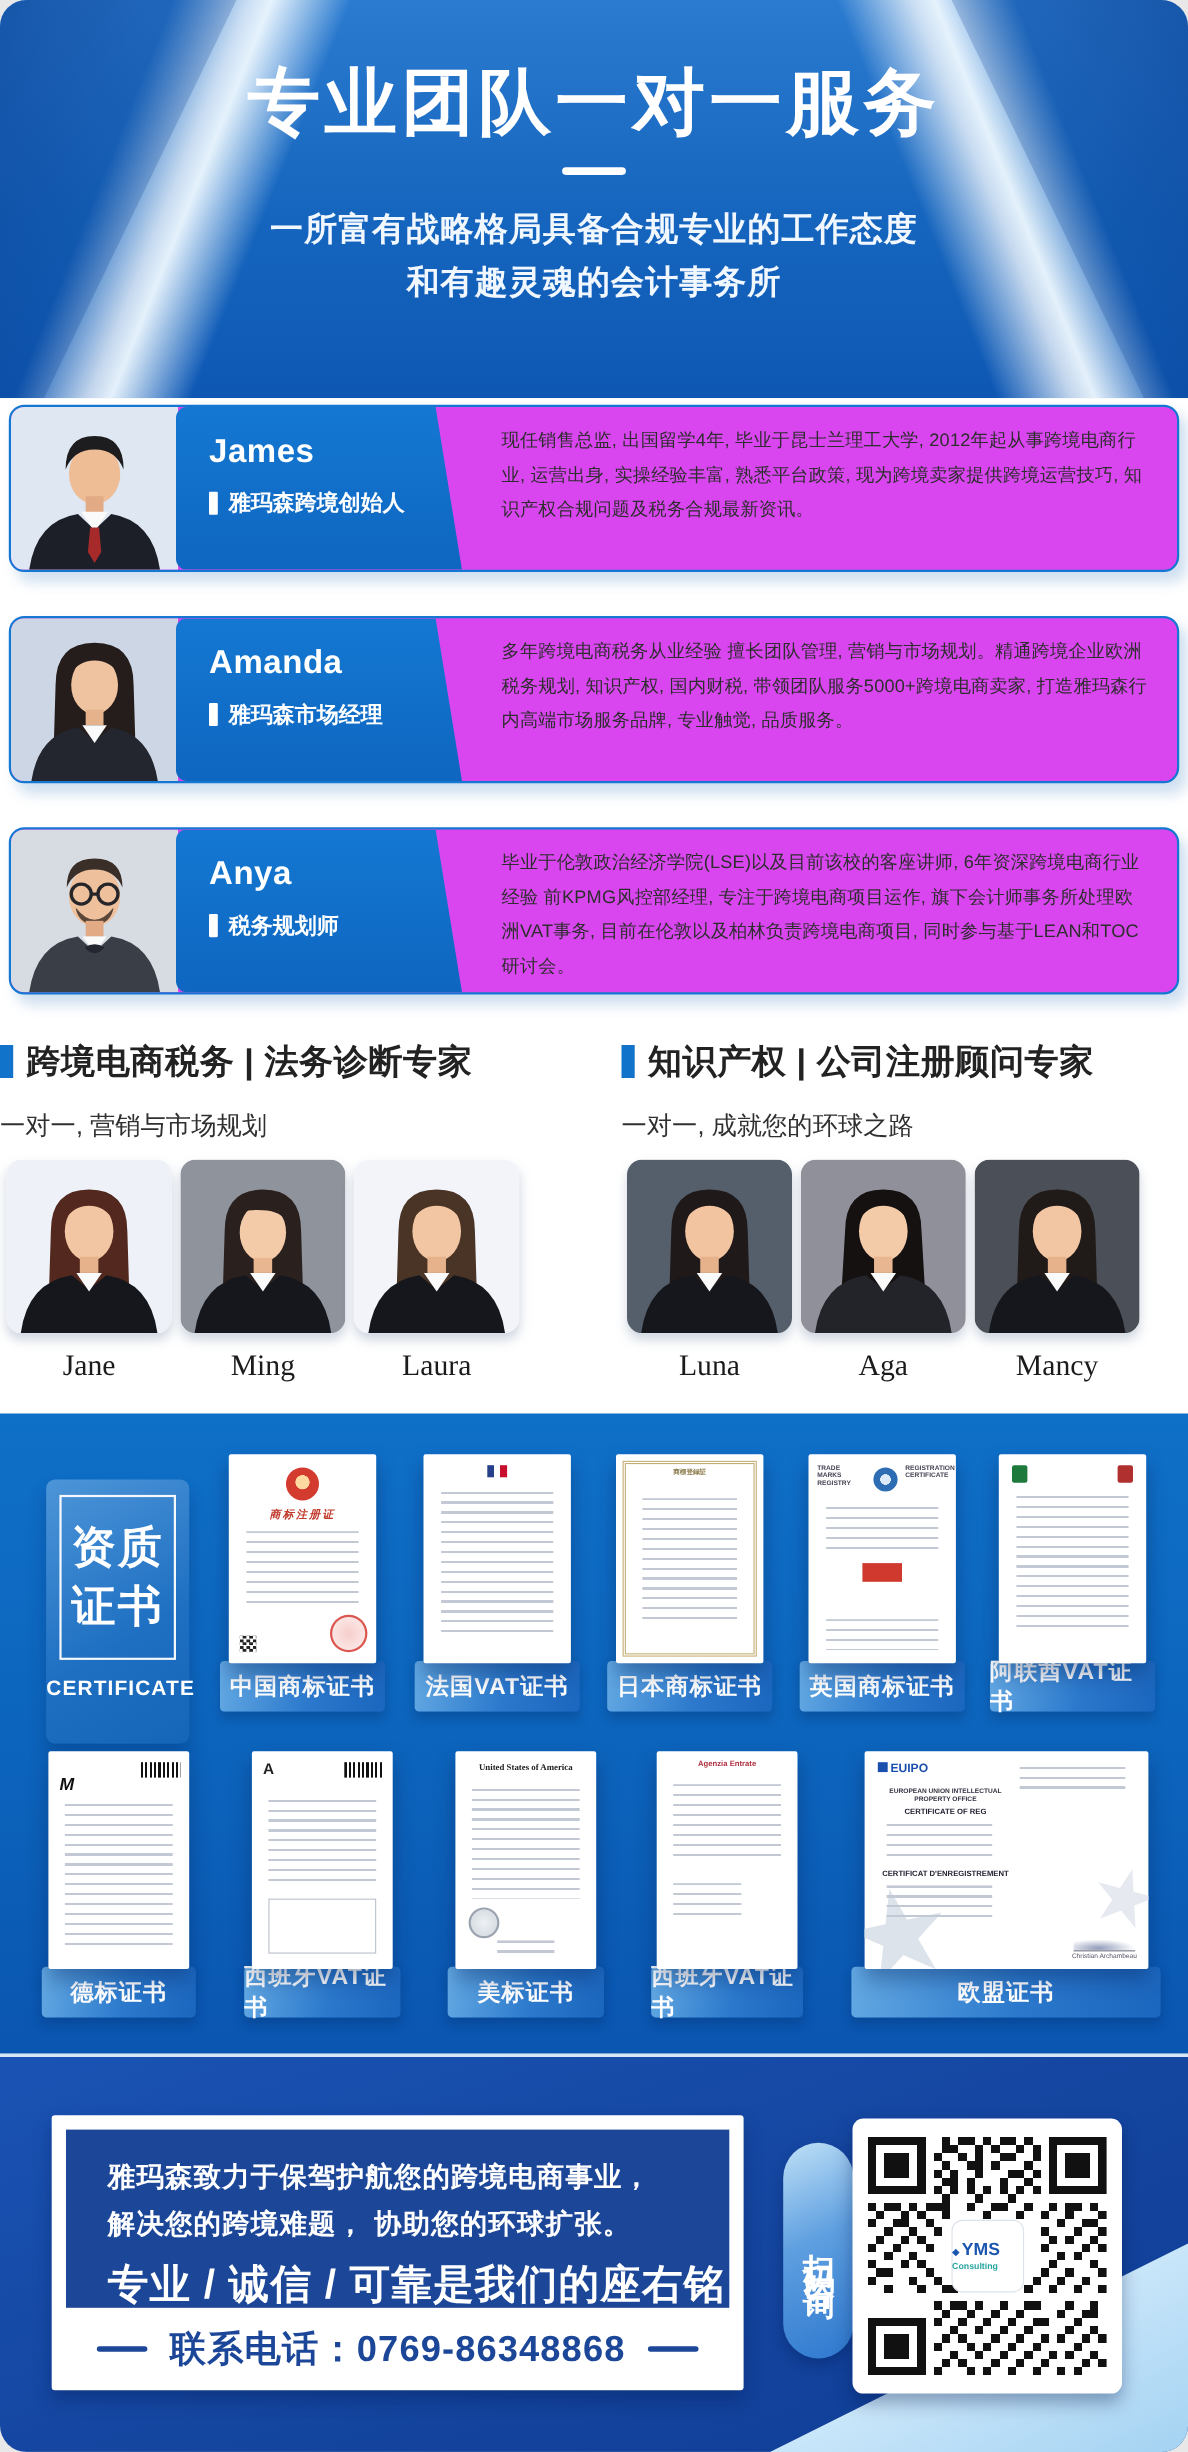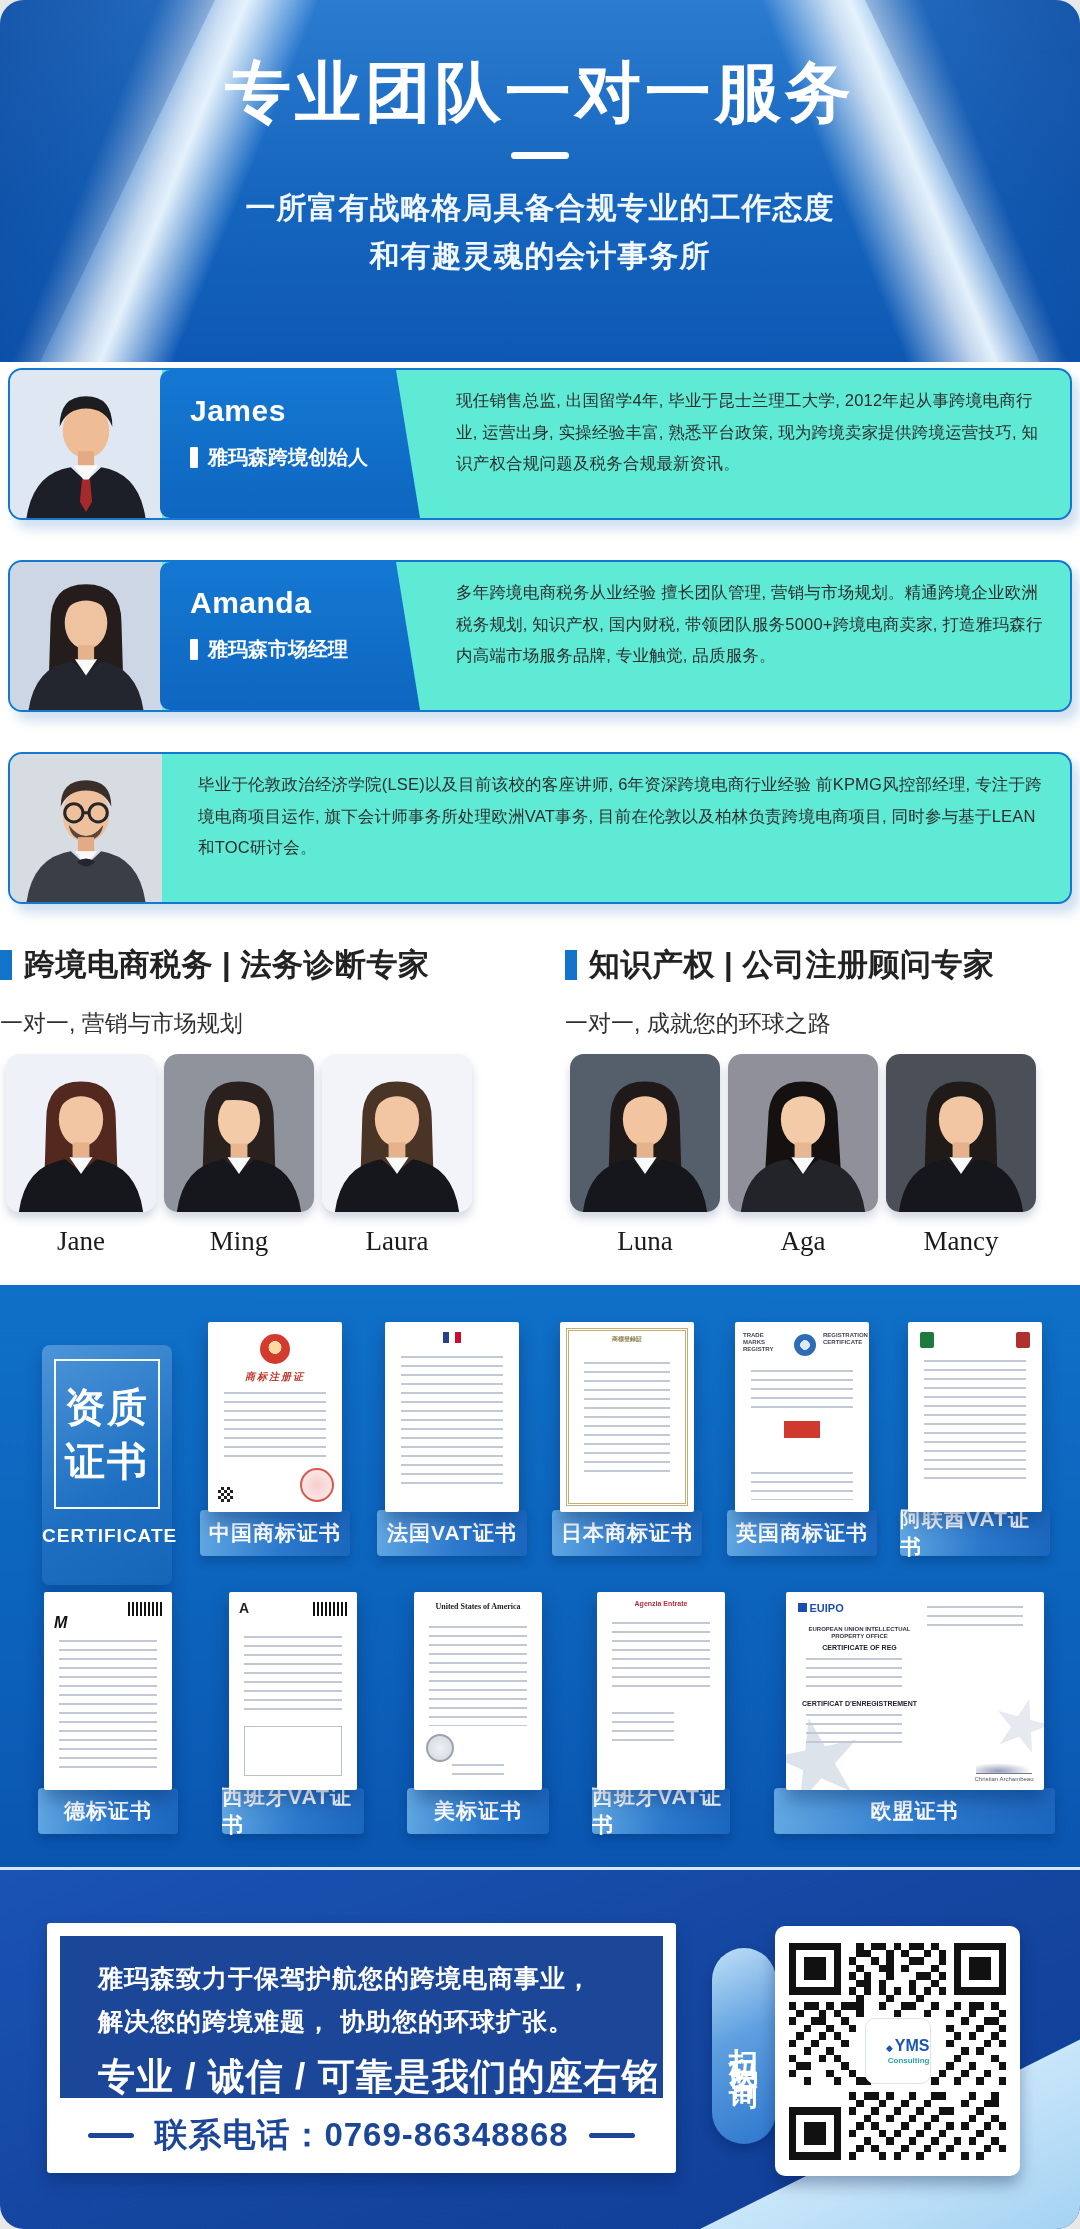--- a/index.html
+++ b/index.html
@@ -22,21 +22,21 @@
     color:#fff;font-size:66px;font-weight:900;letter-spacing:4px;}
   .hero-divider{position:absolute;top:152px;left:50%;transform:translateX(-50%);
     width:58px;height:7px;border-radius:4px;background:#fff;}
   .hero-sub{position:absolute;left:0;right:0;margin:0;text-align:center;color:#f0f7ff;
     font-size:30px;font-weight:600;letter-spacing:1px;}
   .hero-sub.s1{top:188px;} .hero-sub.s2{top:236px;}
 
   
   .main{position:relative;height:923px;background:#fff;overflow:hidden;padding-top:6px;box-sizing:border-box;}
 
-  .card{display:flex;height:152px;margin:0 8px 40px 8px;background:#5eead4;
+  .card{display:flex;height:152px;margin:0 8px 40px 8px;background:#d946ef;
     border:2px solid #1478d2;border-radius:14px;overflow:hidden;box-sizing:border-box;
     box-shadow:7px 9px 12px rgba(148,184,222,.45);}
   .card .photo{flex:none;width:152px;height:100%;}
   .card .photo svg{display:block;width:100%;height:100%;}
   .panel{flex:none;width:260px;margin-left:-2px;color:#fff;
     background:linear-gradient(180deg,#1478d2 0%,#0e66c0 100%);
     clip-path:polygon(0 0,calc(100% - 24px) 0,100% 100%,0 100%);
     padding:24px 0 0 30px;box-sizing:border-box;border-radius:10px 0 0 10px;}
   .member-name{margin:0;font-size:30px;font-weight:800;letter-spacing:.5px;}
   .member-role{margin-top:16px;display:flex;align-items:center;font-size:20px;font-weight:700;}
@@ -140,21 +140,21 @@
   .qr-pill{position:absolute;left:712px;top:78px;width:64px;height:196px;border-radius:32px;
     background:linear-gradient(155deg,#bfe0f7 0%,#5e9fe0 45%,#2e78ce 100%);
     display:flex;align-items:center;justify-content:center;
     color:#fff;font-size:29px;font-weight:800;writing-mode:vertical-rl;text-orientation:upright;letter-spacing:10px;
     box-shadow:0 6px 12px rgba(0,20,70,.3);}
   .qr-box{position:absolute;left:775px;top:56px;width:245px;height:250px;background:#fff;border-radius:10px;
     padding:14px;box-sizing:border-box;box-shadow:0 8px 16px rgba(0,20,70,.35);}
   .qr-box svg{display:block;width:100%;height:100%;}
   .qr-logo{position:absolute;left:50%;top:50%;transform:translate(-50%,-50%);width:64px;height:64px;
     background:#fff;border:1px solid #dde3ea;border-radius:10px;display:flex;flex-direction:column;
-    align-items:flex-end;justify-content:center;line-height:1;}
+    align-items:flex-start;justify-content:center;line-height:1;}
   .qr-logo .l1{font-size:16px;font-weight:900;color:#1a56b0;}
   .qr-logo .l1::before{content:"◆";color:#1a56b0;font-size:9px;margin-right:2px;}
   .qr-logo .l2{font-size:8px;color:#2aa6a0;margin-top:3px;font-weight:700;}
 </style>
 </head>
 <body>
 
 <div class="page">
 
   <header class="hero">
@@ -224,20 +224,27 @@
           <g stroke="#26262a" stroke-width="3" fill="none">
             <circle cx="63" cy="60" r="9"></circle>
               <circle cx="87" cy="60" r="9"></circle>
               <path d="M72 60 h6"></path>
           </g>
           <rect x="67" y="84" width="16" height="14" fill="#e2aa85"></rect>
           <path d="M16 150 Q22 104 60 98 L75 112 L90 98 Q128 104 134 150 Z" fill="#3a3f47"></path>
           <path d="M64 98 L75 112 L86 98 Z" fill="#fafafa"></path>
           <path d="M66 108 Q75 102 84 108 Q75 118 66 108 Z" fill="#23262e"></path>
         </svg>
+      </div>
+      <div class="panel">
+        <p class="member-name">Anya</p>
+        <div class="member-role">
+          <span class="role-bar"></span>
+          <span>税务规划师</span>
+        </div>
       </div>
       <div class="bio">毕业于伦敦政治经济学院(LSE)以及目前该校的客座讲师, 6年资深跨境电商行业经验 前KPMG风控部经理, 专注于跨境电商项目运作, 旗下会计师事务所处理欧洲VAT事务, 目前在伦敦以及柏林负责跨境电商项目, 同时参与基于LEAN和TOC研讨会。</div>
     </div>
 
     <div class="experts">
       <div class="exp-block left">
         <div class="exp-title">
           <span class="exp-bar"></span>
           <span>跨境电商税务 | 法务诊断专家</span>
         </div>

